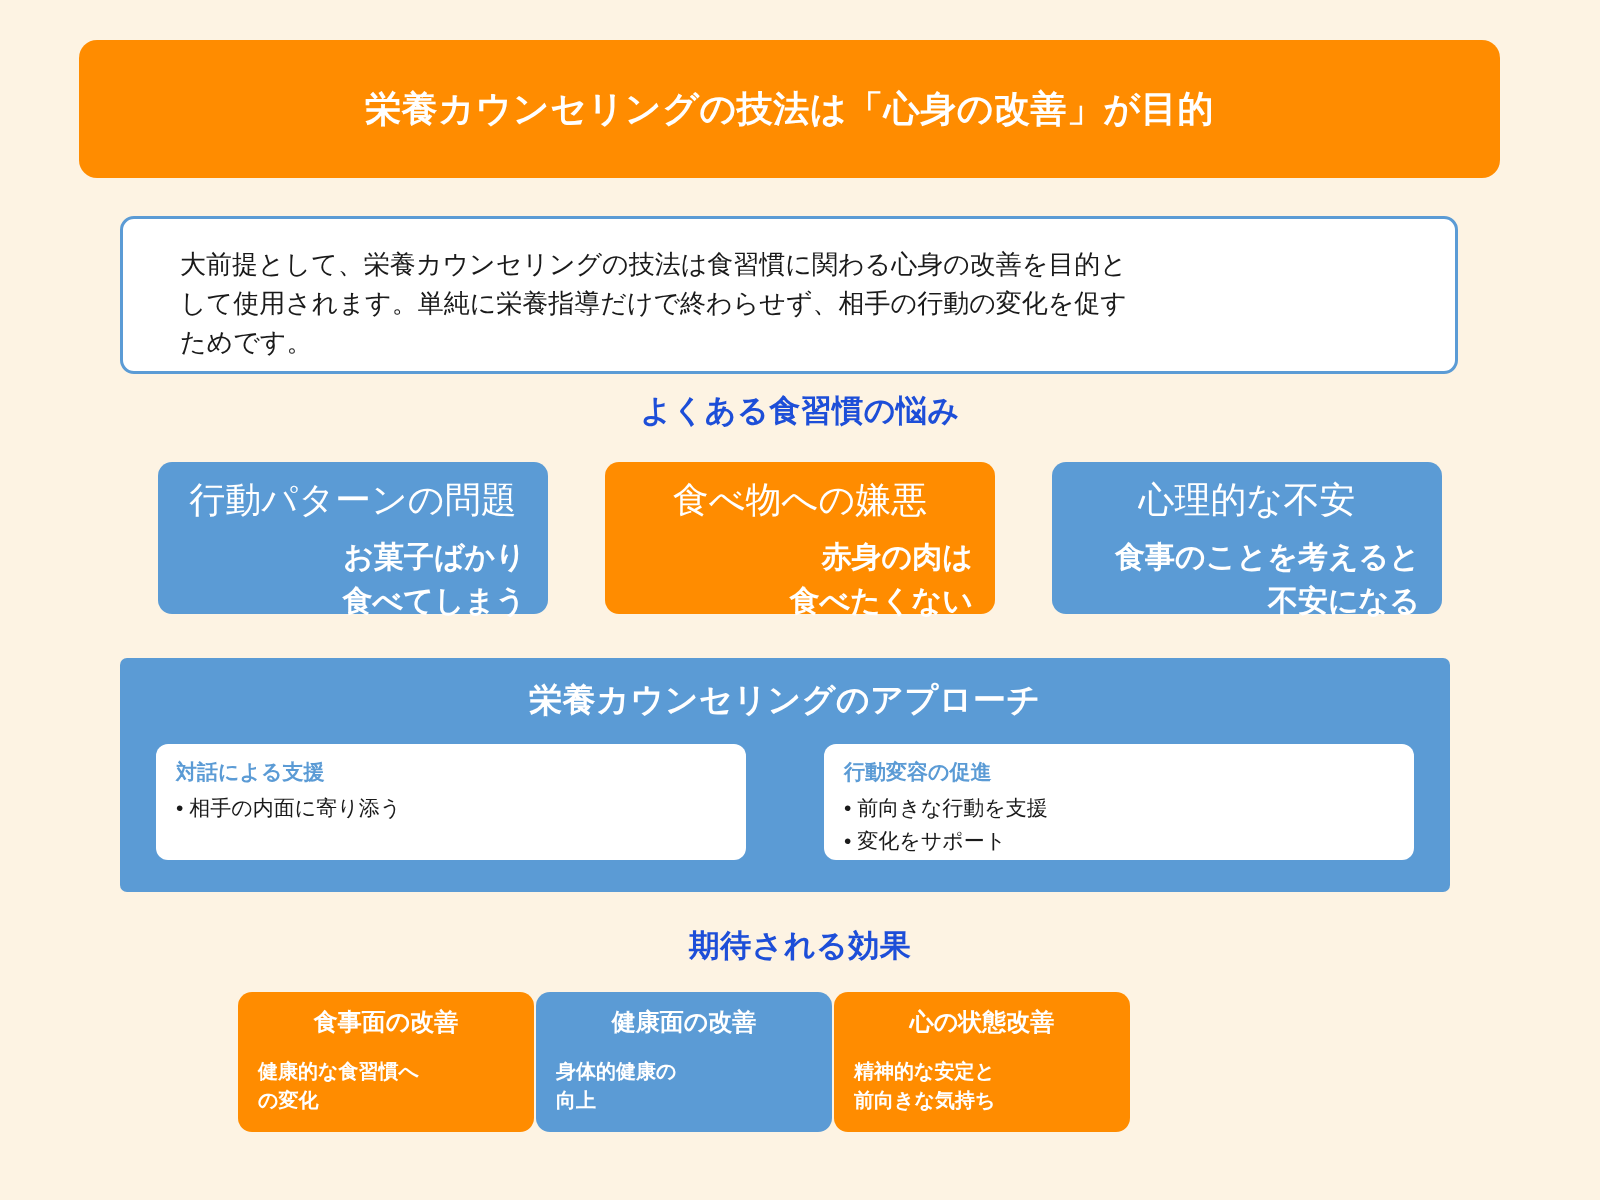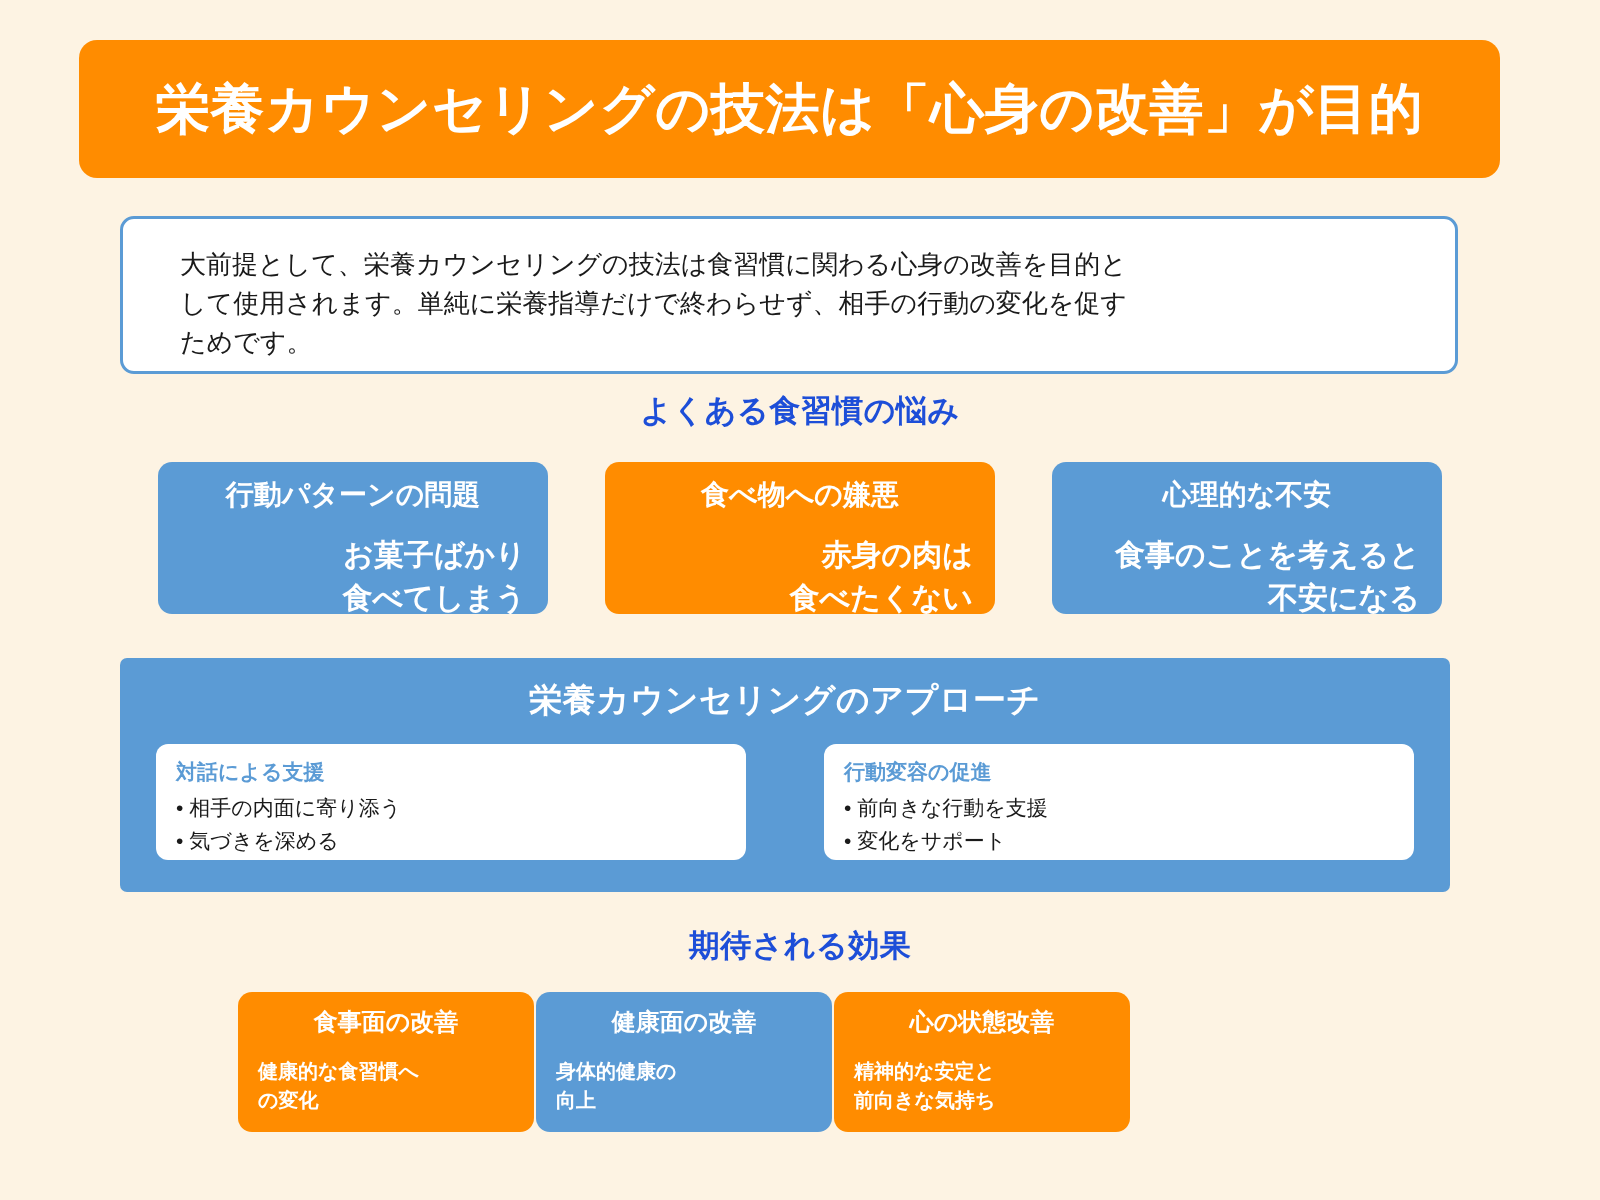--- a/index.html
+++ b/index.html
@@ -28,21 +28,21 @@
     width: 1421px;
     height: 138px;
     background: #FF8C00;
     border-radius: 18px;
     display: flex;
     align-items: center;
     justify-content: center;
   }
   .title-text {
     color: #FFFFFF;
-    font-size: 54px;
+    font-size: 36px;
     font-weight: bold;
     letter-spacing: 0.5px;
     line-height: 1.1;
     text-align: right;
     white-space: nowrap;
   }
 
   
   .intro-box {
     position: absolute;
@@ -93,25 +93,25 @@
     width: 390px;
     height: 152px;
     border-radius: 14px;
     box-sizing: border-box;
     padding: 16px 22px 0 22px;
     color: #FFFFFF;
   }
   .card-blue   { background: #5B9BD5; }
   .card-orange { background: #FF8C00; }
   .problem-card .card-title {
-    font-size: 28px;
-    font-weight: bold;
+    font-size: 36px;
+    font-weight: normal;
     text-align: center;
     line-height: 1.2;
-    margin-bottom: 21px;
+    margin-bottom: 14px;
   }
   .problem-card .card-body {
     font-size: 30px;
     font-weight: bold;
     line-height: 1.45;
     text-align: right;
     white-space: pre-line;
   }
 
   
@@ -241,21 +241,20 @@
     </div>
   </div>
 
   <div class="approach-panel">
     <div class="approach-title">栄養カウンセリングのアプローチ</div>
     <div class="approach-cards">
       <div class="approach-card">
         <div class="sub-title">対話による支援</div>
         <ul>
           <li>相手の内面に寄り添う</li>
-          <li>気づきを深める</li>
         </ul>
       </div>
       <div class="approach-card">
         <div class="sub-title">行動変容の促進</div>
         <ul>
           <li>前向きな行動を支援</li>
           <li>変化をサポート</li>
         </ul>
       </div>
     </div>

